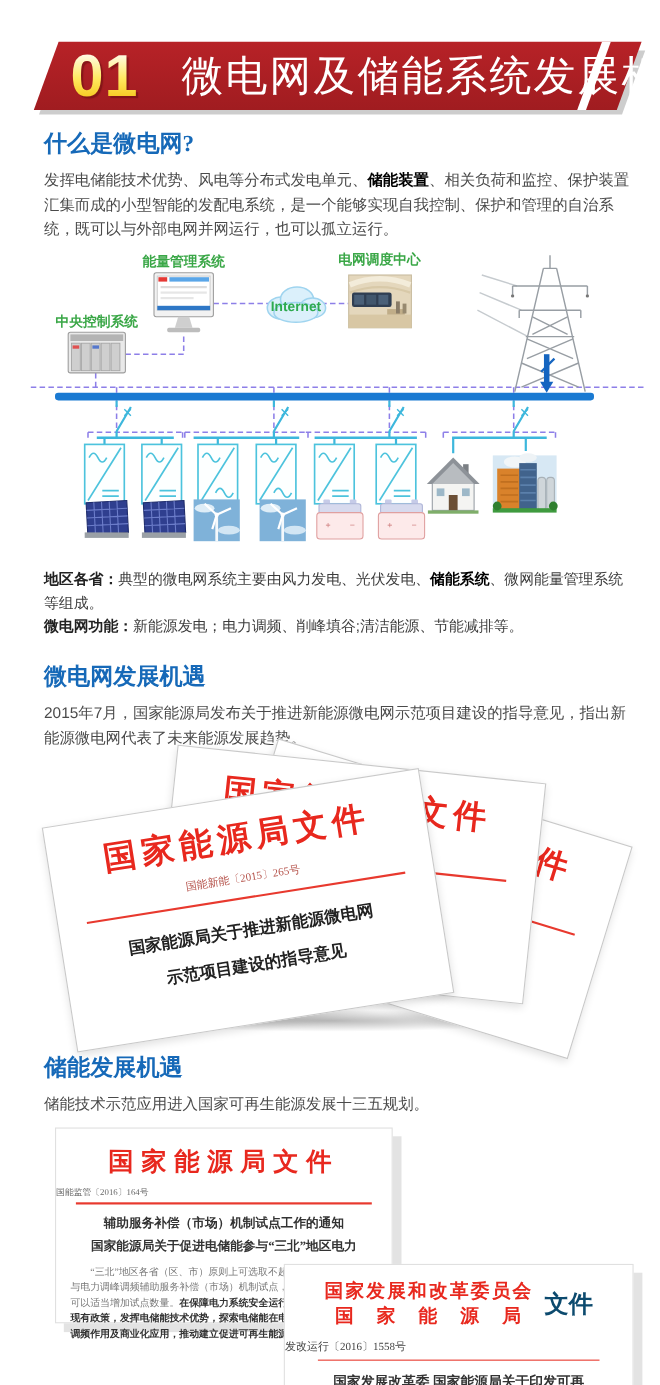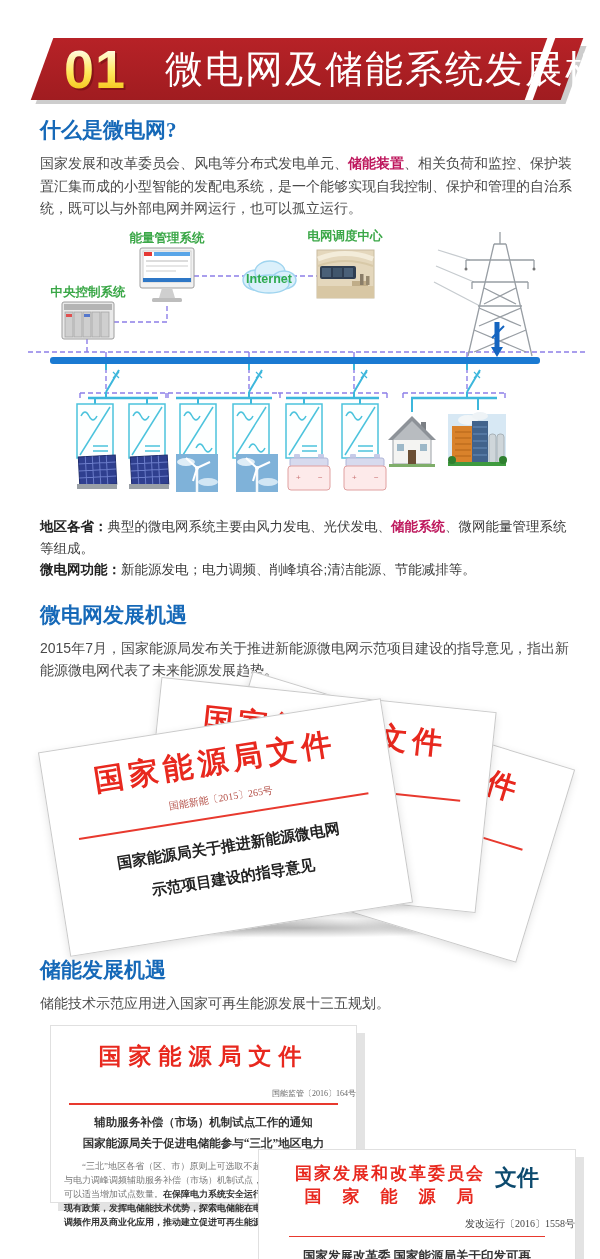--- a/index.html
+++ b/index.html
@@ -14,21 +14,21 @@
   .banner-content{position:absolute;left:0;right:0;top:0;bottom:0;display:flex;align-items:center;padding-left:34px;}
   .banner-num{font-size:54px;font-weight:900;line-height:1;letter-spacing:1px;
       background:linear-gradient(#fffdf2 10%,#ffe95e 55%,#f3c113 95%);
       -webkit-background-clip:text;background-clip:text;color:transparent;
       filter:drop-shadow(2px 2px 0 rgba(90,10,10,.45));}
   .banner-title{color:#fff;font-size:38px;font-weight:400;letter-spacing:2px;margin-left:39px;white-space:nowrap;}
 
   
   h2.sec{color:#1669b8;font-size:21px;font-weight:800;margin:16px 0 8px 40px;font-family:Liberation Serif, serif;}
   p.body{color:#4a4a4a;font-size:14px;line-height:1.62;margin:0 28px 0 40px;}
-  .hl{color:#be185d;font-weight:700;}
+  .hl{color:#000000;font-weight:700;}
   .kv{margin:0 28px 0 40px;font-size:13.5px;line-height:1.6;color:#3c3c3c;}
   .kv b{color:#222;}
 
   
   svg.diagram{display:block;margin-top:6px;}
 
   
   .fan{position:relative;height:256px;margin-top:4px;}
   .fan-ground{position:absolute;left:110px;right:110px;bottom:4px;height:20px;
       background:radial-gradient(ellipse at center, rgba(0,0,0,.28) 0%, rgba(0,0,0,0) 70%);}
@@ -43,49 +43,49 @@
   .fan-line{border:0;border-top:2px solid #e8392e;margin:10px 26px 13px;}
   .fan-sub{font-family:"Liberation Serif","DejaVu Serif",serif;font-weight:700;font-size:15px;color:#222;
       text-align:center;line-height:2.15;}
 
   
   .cards{position:relative;margin-top:10px;}
   .card{background:#fff;border:1px solid #e0e0e0;box-shadow:8px 8px 0 #e3e3e3;font-family:"Liberation Serif","DejaVu Serif",serif;}
   .cardA{position:relative;z-index:1;margin-left:50px;width:305px;height:176px;}
   .cardB{position:relative;z-index:2;margin-left:258px;margin-top:-54px;width:316px;height:172px;}
   .doc-title{font-weight:700;color:#e8281e;font-size:23px;letter-spacing:7px;text-align:center;margin-top:15px;white-space:nowrap;}
-  .doc-docnum{font-size:8px;color:#666;text-align:right;margin-top:16px;}
+  .doc-docnum{font-size:8px;color:#666;text-align:left;margin-top:6px;}
   .doc-line{border:0;border-top:2px solid #e8392e;margin:4px 18px 7px;}
   .doc-sub{font-weight:700;font-size:11.5px;color:#333;text-align:center;line-height:1.8;}
   .doc-body{font-size:9px;color:#777;line-height:1.55;margin:7px 13px 8px;text-indent:2em;text-align:justify;}
   .doc-body b{color:#333;}
-  .titleRow{display:flex;justify-content:center;align-items:flex-start;gap:10px;margin-top:13px;}
+  .titleRow{display:flex;justify-content:center;align-items:center;gap:10px;margin-top:13px;}
   .titleCol{color:#e8281e;font-weight:700;font-size:17px;line-height:1.35;letter-spacing:2px;white-space:nowrap;text-align:center;}
   .titleSuffix{color:#0c4a6e;font-weight:700;font-size:22px;white-space:nowrap;}
-  .doc-docnum2{font-size:10px;color:#444;text-align:right;margin-top:8px;}
+  .doc-docnum2{font-size:10px;color:#444;text-align:left;margin-top:8px;}
   .doc-line2{border:0;border-top:1.5px solid #e8392e;margin:5px 30px 9px;}
   .doc-sub2{font-weight:700;font-size:12.5px;color:#333;text-align:center;line-height:1.7;}
 </style>
 </head>
 <body>
 
 <div class="page">
 
   <div class="banner-wrap">
     <div class="banner-shadow"></div>
     <div class="banner-red"></div>
     <div class="banner-slash"></div>
     <div class="banner-content">
       <span class="banner-num">01</span>
       <span class="banner-title">微电网及储能系统发展机遇介绍</span>
     </div>
   </div>
 
   <h2 class="sec">什么是微电网?</h2>
-  <p class="body"><span>国家发展和改革委员会、风电等分布式发电单元、</span><span class="hl">储能装置</span><span>、相关负荷和监控、保护装置汇集而成的小型智能的发配电系统，是一个能够实现自我控制、保护和管理的自治系统，既可以与外部电网并网运行，也可以孤立运行。</span></p>
+  <p class="body"><span>发挥电储能技术优势、风电等分布式发电单元、</span><span class="hl">储能装置</span><span>、相关负荷和监控、保护装置汇集而成的小型智能的发配电系统，是一个能够实现自我控制、保护和管理的自治系统，既可以与外部电网并网运行，也可以孤立运行。</span></p>
 
   <svg class="diagram" width="600" height="290" viewBox="0 0 600 290">
 
     <g stroke="#8d7fe8" stroke-width="1.4" stroke-dasharray="5 3" fill="none">
       <path d="M194 50 L246 50"></path>
       <path d="M292 50 L317 50"></path>
       <path d="M114 96 L167 96 L167 80"></path>
       <path d="M87 113 L87 126"></path>
       <path d="M28 126 L586 126"></path>
       <path d="M106 126 L106 167"></path>

